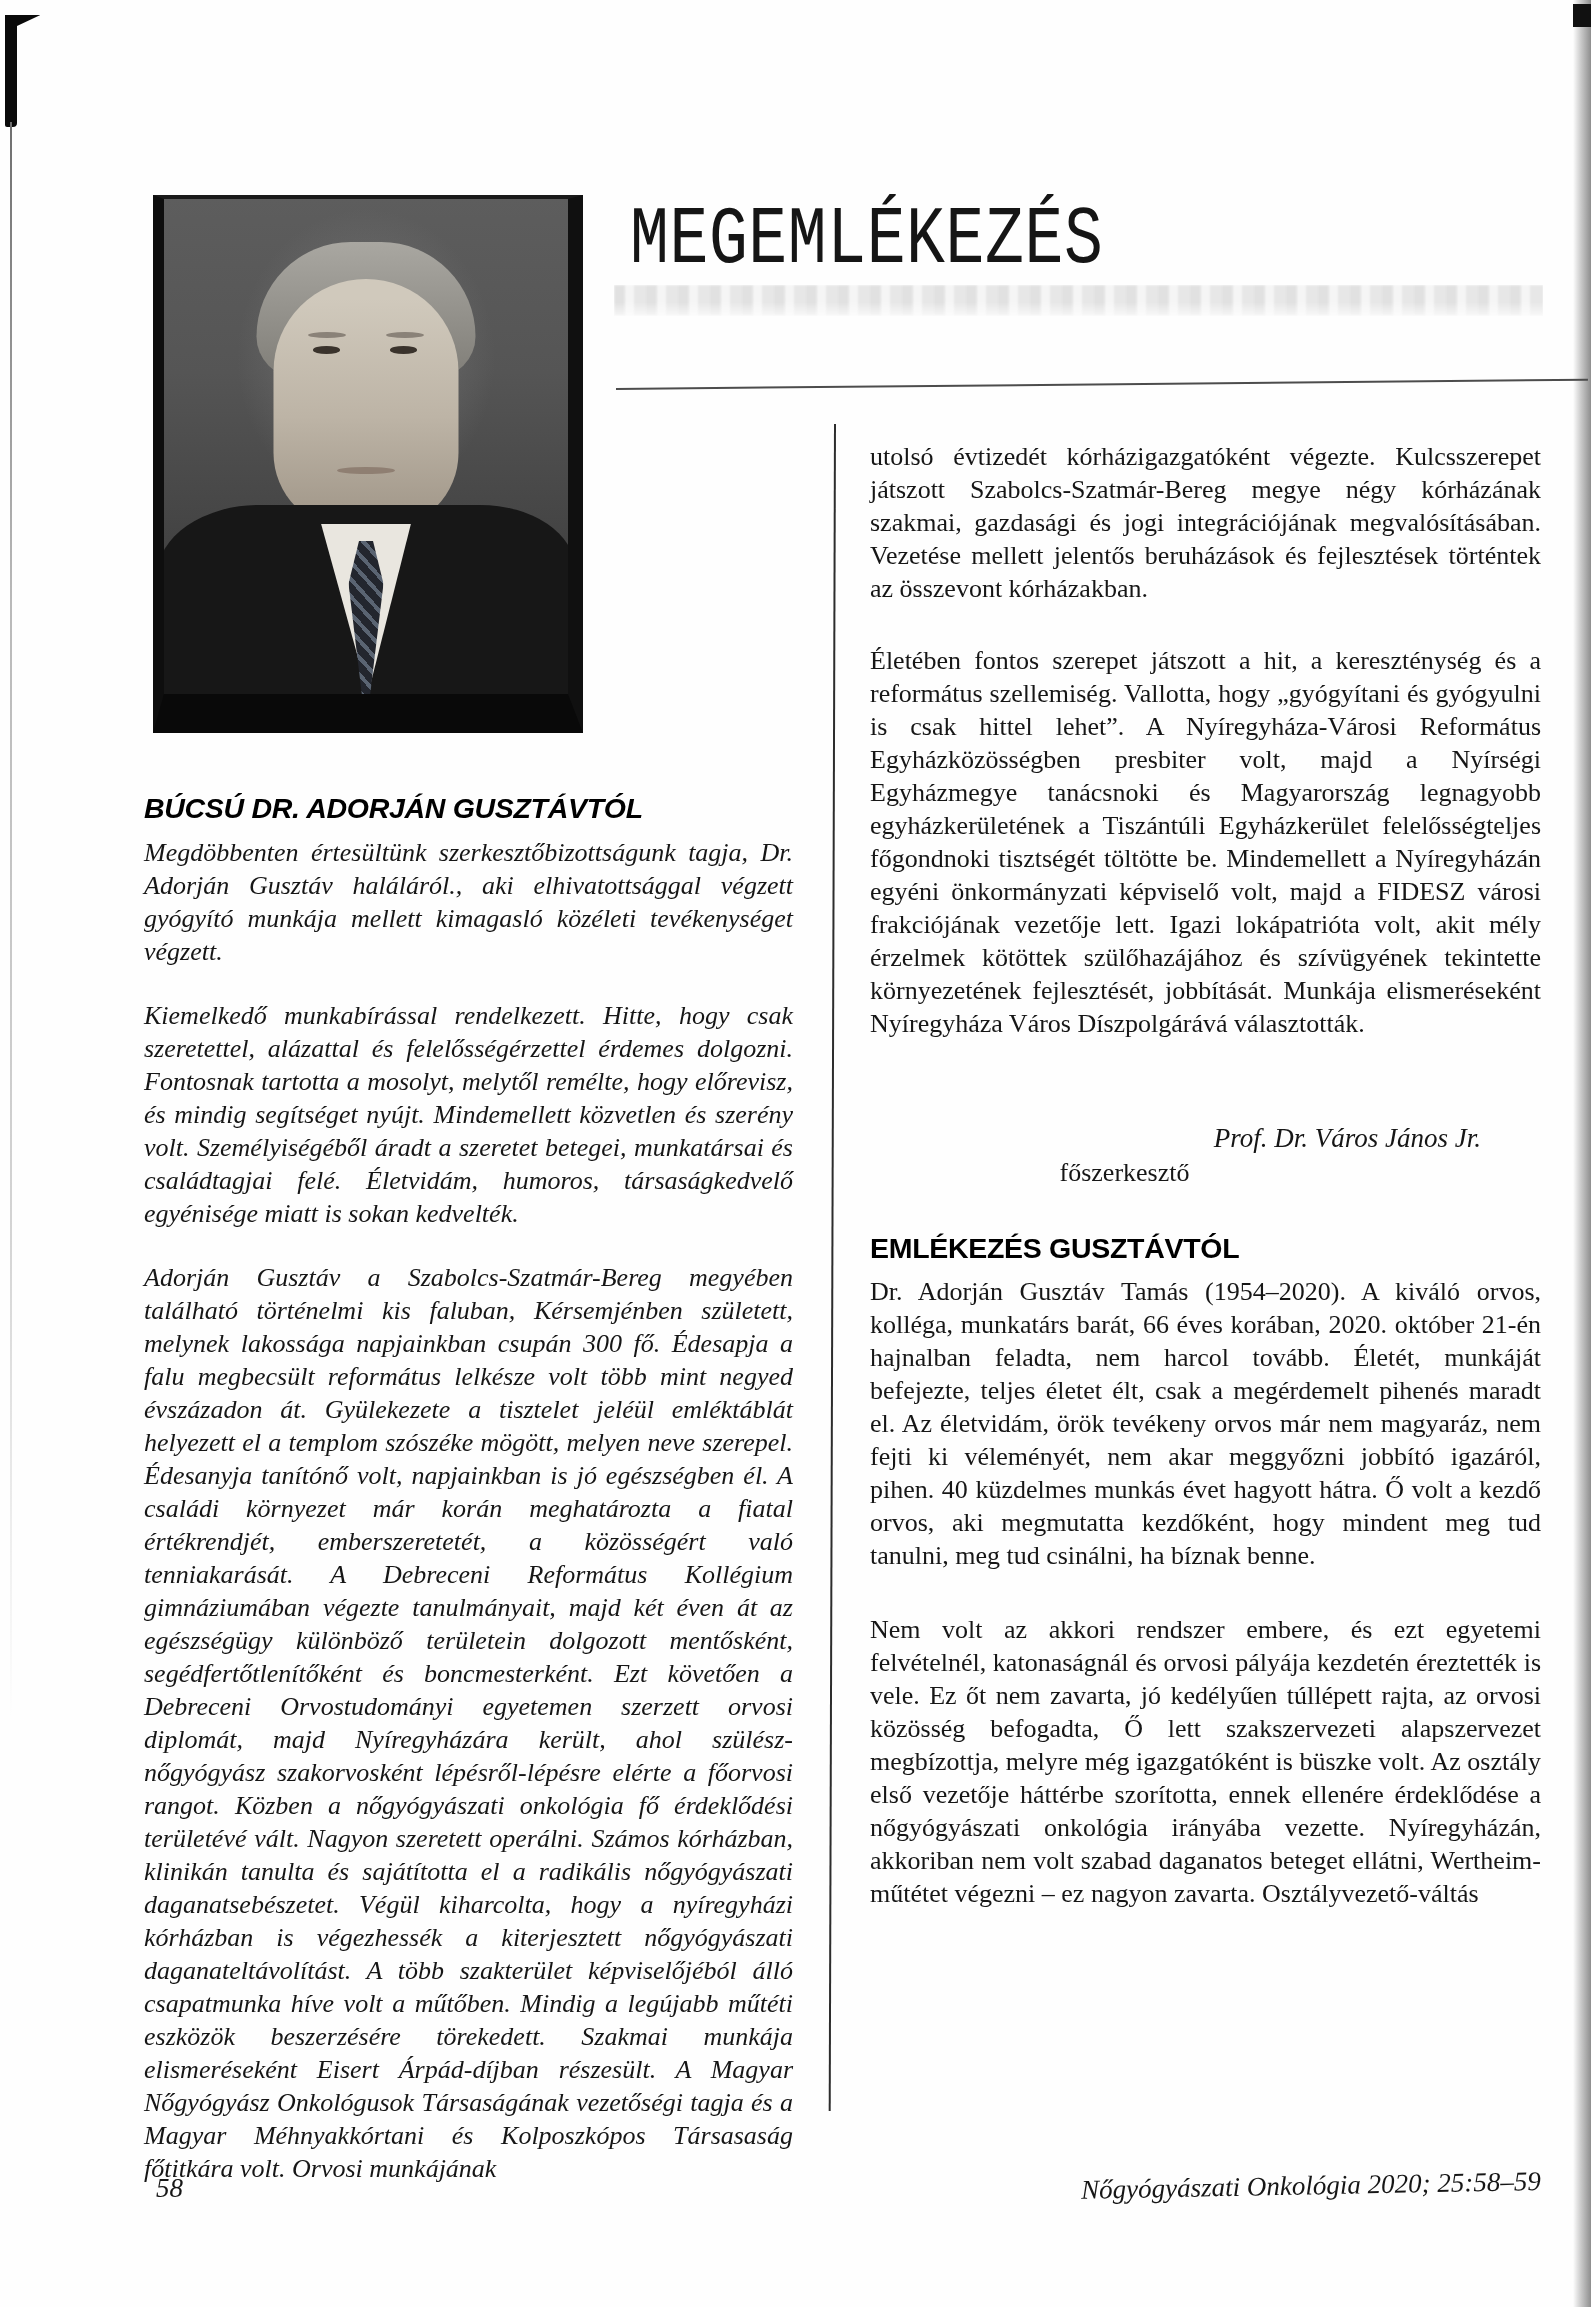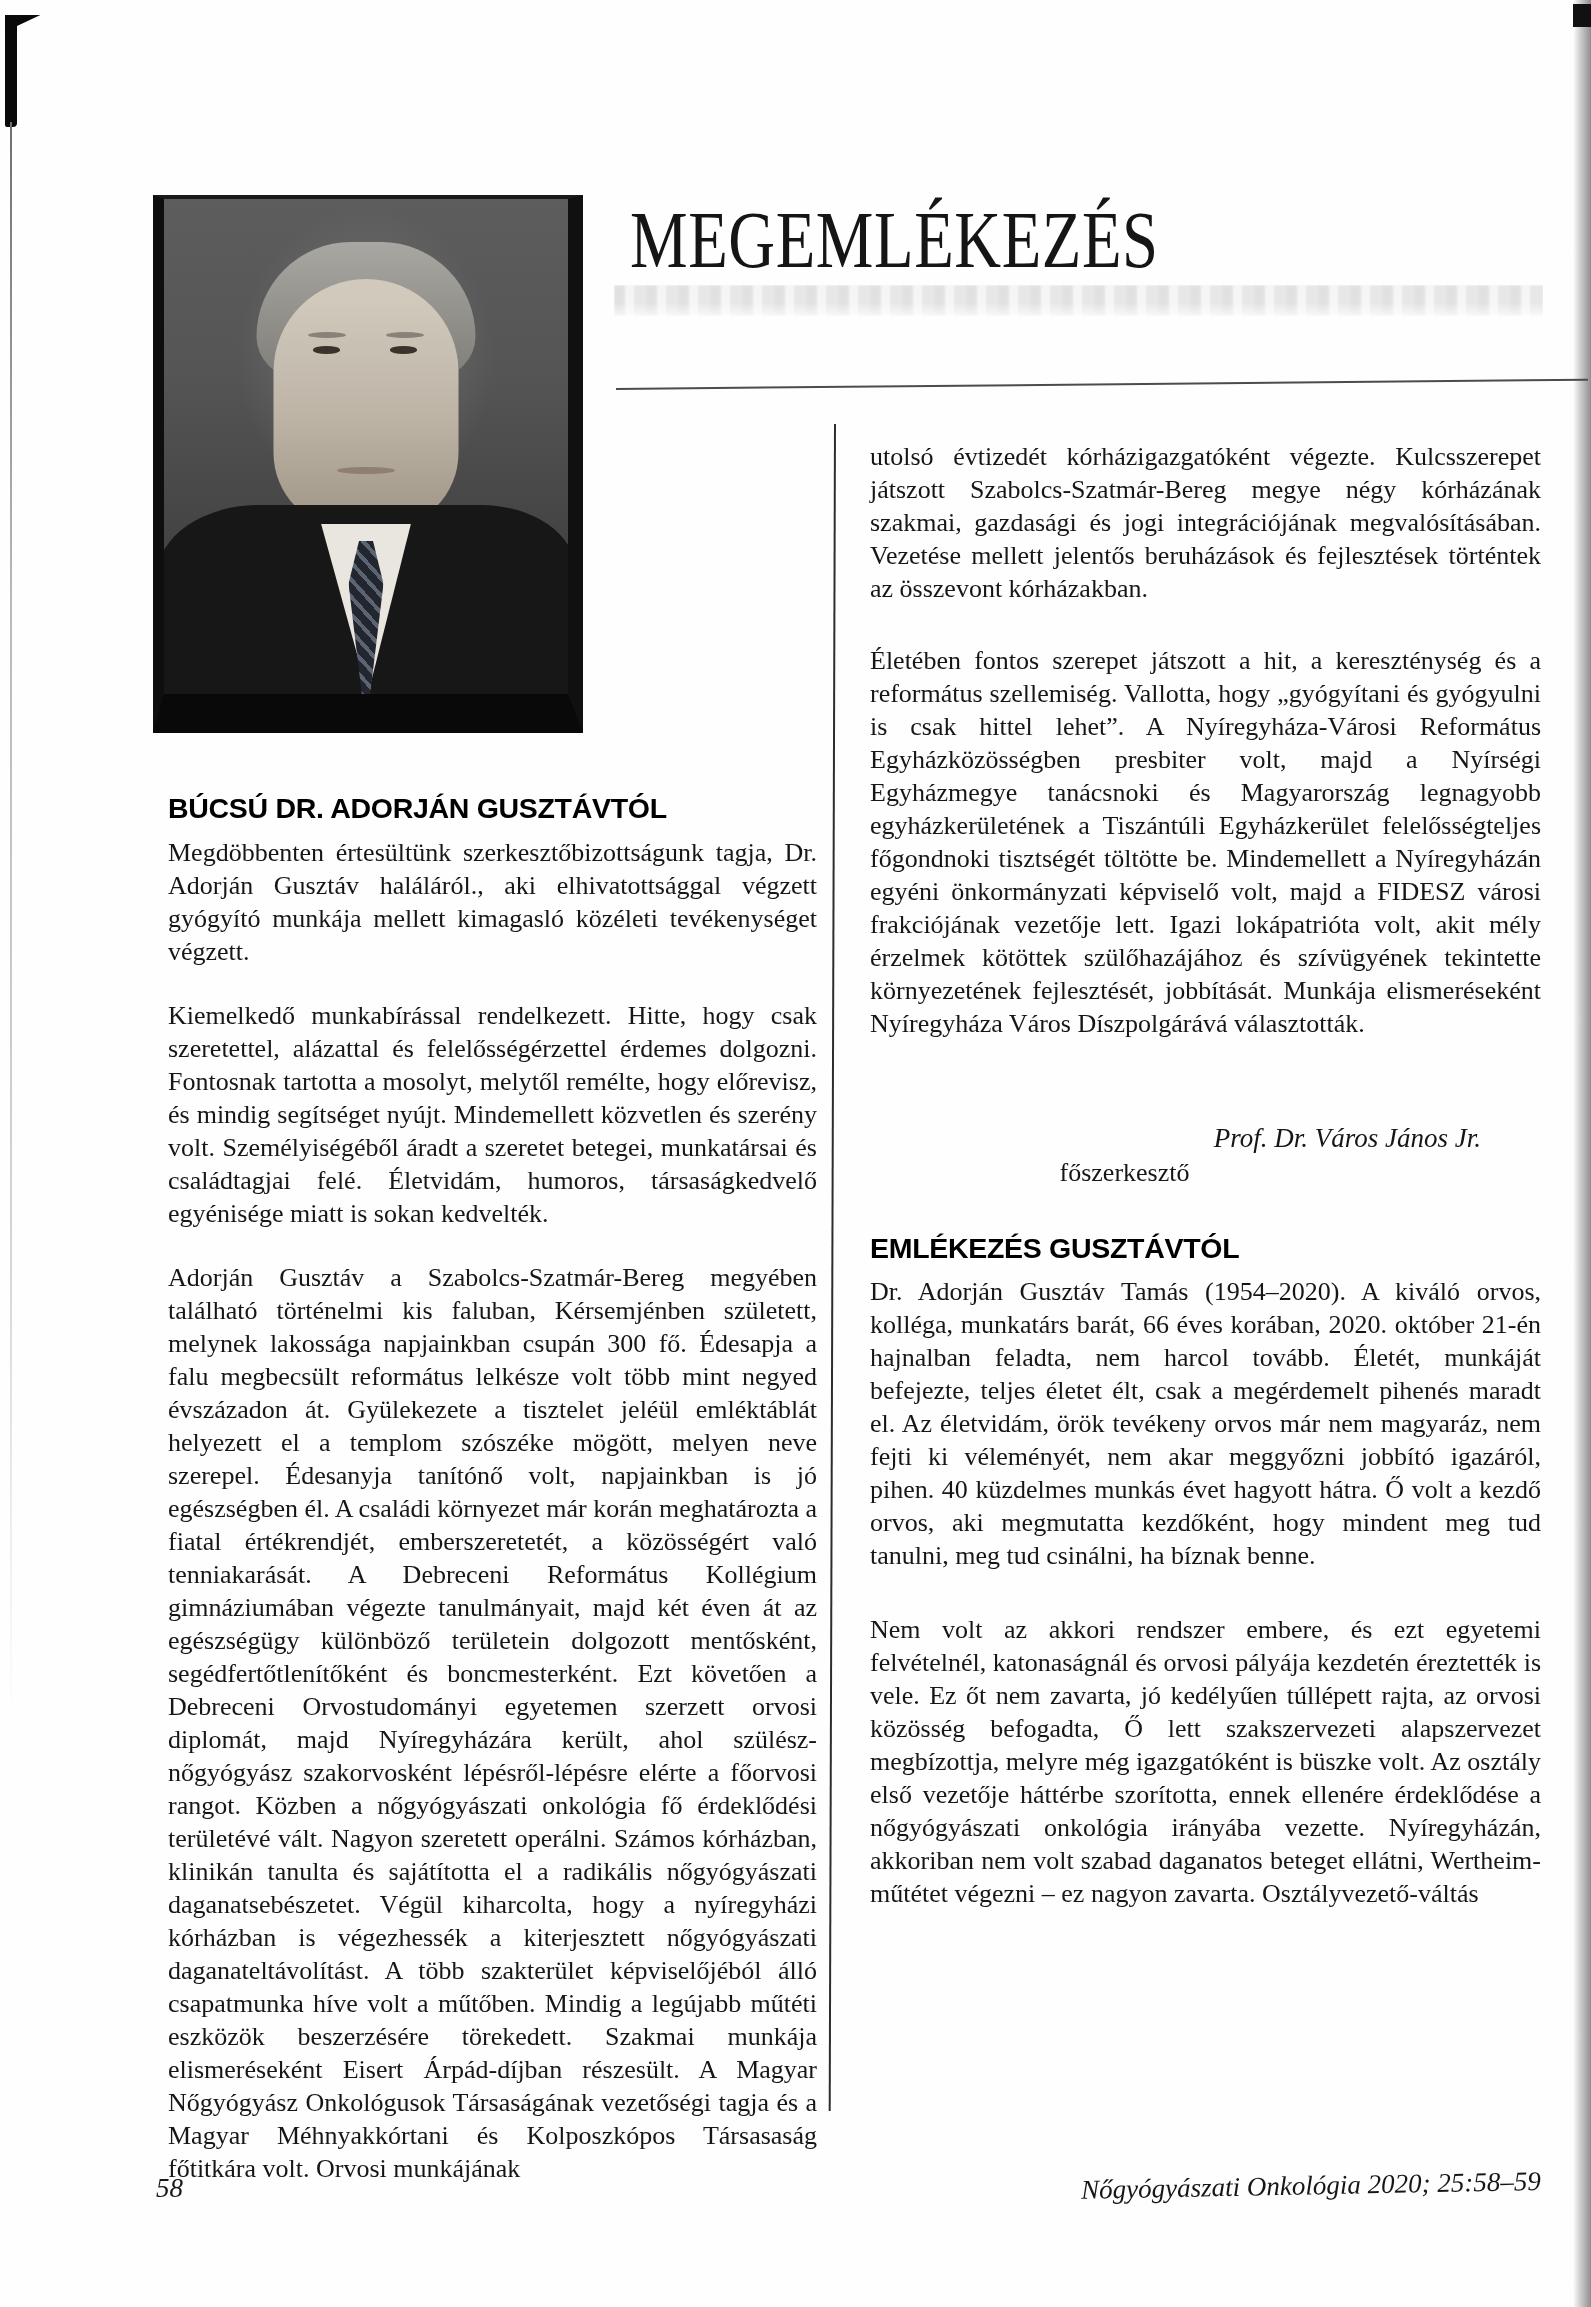--- a/index.html
+++ b/index.html
@@ -33,36 +33,36 @@
   .photo .brow{position:absolute;top:133px;width:38px;height:6.1px;border-radius:50%;background:#8a8278;}
   .photo .brow.l{left:calc(50% - 58px);} .photo .brow.r{left:calc(50% + 20.4px);}
   .photo .mouth{position:absolute;top:268px;left:50%;transform:translateX(-50%);width:58px;height:6.8px;border-radius:50%;background:#8f7f72;}
   .photo .suit{position:absolute;bottom:-1.4px;left:-6.8px;width:calc(100% + 13.6px);height:190px;background:#171717;border-radius:102px 95px 0 0 / 71px 64px 0 0;}
   .photo .shirt{position:absolute;bottom:0;left:50%;transform:translateX(-50%);width:102px;height:170px;background:#e9e6df;clip-path:polygon(6% 0,94% 0,52% 100%);}
   .photo .tie{position:absolute;bottom:0;left:50%;transform:translateX(-50%);width:35px;height:153px;background:repeating-linear-gradient(48deg,#23262e 0 7.5px,#5a6472 7.5px 11.5px);clip-path:polygon(30% 0,70% 0,100% 28%,62% 100%,38% 100%,0 28%);}
   
   .title{
     position:absolute;left:630px;top:200px;
     font-size:81px;line-height:1;white-space:nowrap;
-    letter-spacing:0.7px;color:#151515;
+    letter-spacing:0.7px;color:#151515;font-family:Liberation Mono, monospace;
   }
   .title .squeeze{display:inline-block;transform:scaleX(0.80);transform-origin:left top;}
   .faded-bar{
     position:absolute;left:614px;top:285px;width:929px;height:31px;
     background:repeating-linear-gradient(90deg,rgba(125,125,125,.22) 0 11px,rgba(170,170,170,.10) 11px 19.7px,rgba(140,140,140,.20) 19.7px 32px);
     filter:blur(1.1px);
     -webkit-mask-image:linear-gradient(180deg,#000 55%,rgba(0,0,0,.25));
             mask-image:linear-gradient(180deg,#000 55%,rgba(0,0,0,.25));
   }
   .title-rule{position:absolute;left:616px;top:388px;width:972px;height:2px;background:#4c4c4c;transform:rotate(-0.55deg);transform-origin:left center;}
   .column-divider{position:absolute;left:834px;top:424px;width:2px;height:1687px;background:#2d2d2d;transform:rotate(0.18deg);transform-origin:top center;}
   
   .col{position:absolute;font-size:26px;line-height:33px;text-align:justify;}
   .col p{margin:0;}
-  .left-col{left:168px;top:792px;width:649px;}
+  .left-col{left:144px;top:792px;width:649px;font-style:italic;}
   .right-col{left:870px;top:440px;width:671px;}
   h2.sec{
     font-family:"Liberation Sans", sans-serif;
     font-weight:bold;font-size:28.5px;line-height:33px;
     letter-spacing:-0.3px;color:#000;margin:0 0 11px 0;text-align:left;
   }
   .left-col p.p1{margin-bottom:31px;}
   .left-col p.p2{margin-bottom:31px;}
   .right-col p.rp1{margin-bottom:39px;}
   .right-col p.rp2{margin-bottom:38px;}

